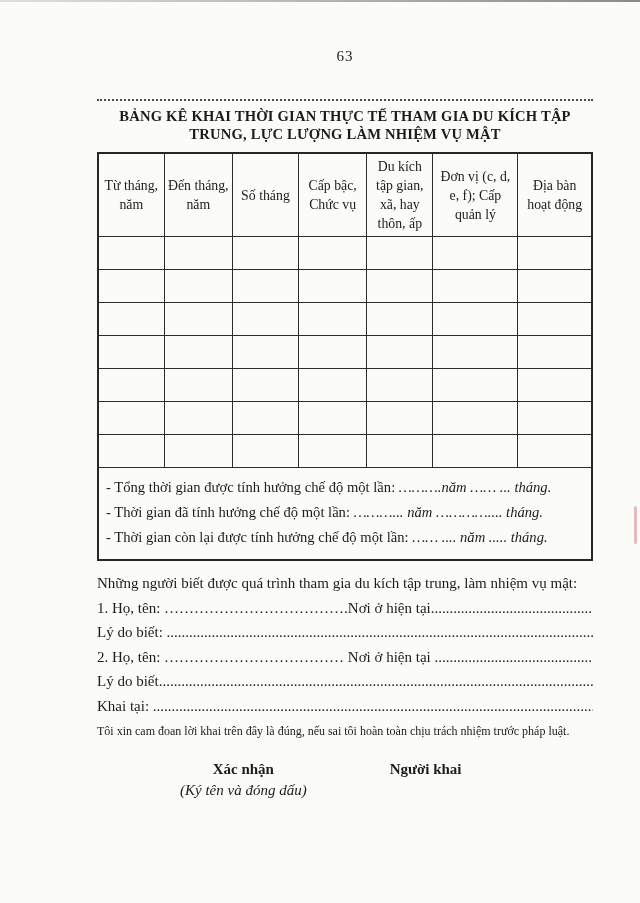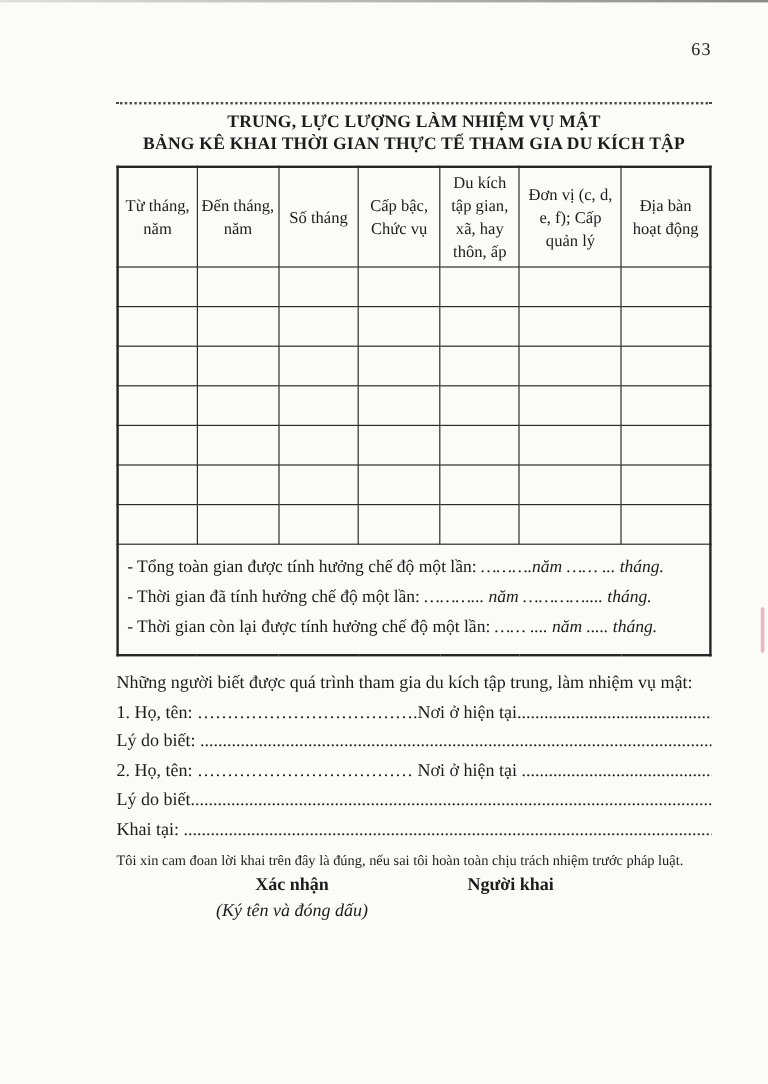--- a/index.html
+++ b/index.html
@@ -16,21 +16,21 @@
     background:linear-gradient(90deg, rgba(140,140,140,.25), rgba(100,100,100,.75));
   }
   .red-dash{
     position:absolute;right:3px;top:506px;width:3px;height:38px;
     border-radius:2px;opacity:.75;
   }
   .content{
     position:absolute;left:97px;top:0;width:496px;
   }
   .page-number{
-    text-align:right;margin-top:34px;font-size:15px;letter-spacing:1px;
+    text-align:center;margin-top:48px;font-size:15px;letter-spacing:1px;
   }
   .dotted-sep{
     border-top:2px dotted #4a4a4a;
     margin-top:34px;height:0;
   }
   .doc-title{
     text-align:center;font-weight:bold;font-size:14.6px;
     line-height:18px;margin-top:6px;letter-spacing:.2px;
   }
   table.main-table{
@@ -59,42 +59,42 @@
   .fill-section{margin-top:10px;}
   .text-line{
     font-size:15px;line-height:24.5px;
     white-space:nowrap;overflow:hidden;
   }
   .text-line.wrap{white-space:normal;overflow:visible;}
   .declaration{
     font-size:12px;line-height:22px;margin-top:2px;
   }
   .signatures{
-    display:flex;align-items:flex-start;
+    display:flex;margin-top:17px;align-items:flex-start;
   }
   .sig-left{width:59%;text-align:center;}
   .sig-right{width:41%;text-align:left;}
   .sig-bold{font-weight:bold;font-size:15px;line-height:21px;}
   .sig-italic{font-style:italic;font-size:15px;line-height:21px;}
 </style>
 </head>
 <body>
 
 <div class="scan-top-edge"></div>
 <div class="red-dash" style="background: rgb(228, 159, 176);"></div>
 
 <div class="content">
 
   <div class="page-number">63</div>
 
   <div class="dotted-sep"></div>
 
   <div class="doc-title">
+    <div>BẢNG KÊ KHAI THỜI GIAN THỰC TẾ THAM GIA DU KÍCH TẬP</div>
     <div>TRUNG, LỰC LƯỢNG LÀM NHIỆM VỤ MẬT</div>
-    <div>BẢNG KÊ KHAI THỜI GIAN THỰC TẾ THAM GIA DU KÍCH TẬP</div>
   </div>
 
   <table class="main-table">
     <colgroup>
       <col style="width:13.4%">
         <col style="width:13.8%">
         <col style="width:13.4%">
       <col style="width:13.8%">
         <col style="width:13.4%">
         <col style="width:17.2%">
@@ -173,21 +173,21 @@
           <td></td>
           <td></td>
           <td></td>
           <td></td>
           <td></td>
         </tr>
       </tbody>
     <tfoot>
       <tr>
         <td class="summary-cell" colspan="7">
-          <div class="summary-line"><span>- Tổng toàn gian được tính hưởng chế độ một lần: </span><span class="summary-fill">……….năm …… ... tháng.</span></div>
+          <div class="summary-line"><span>- Tổng thời gian được tính hưởng chế độ một lần: </span><span class="summary-fill">……….năm …… ... tháng.</span></div>
           <div class="summary-line"><span>- Thời gian đã tính hưởng chế độ một lần: </span><span class="summary-fill">………... năm ………….... tháng.</span></div>
           <div class="summary-line"><span>- Thời gian còn lại được tính hưởng chế độ một lần: </span><span class="summary-fill">…… .... năm ..... tháng.</span></div>
         </td>
       </tr>
     </tfoot>
   </table>
 
   <div class="fill-section">
     <div class="text-line wrap">Những người biết được quá trình tham gia du kích tập trung, làm nhiệm vụ mật:</div>
     <div class="text-line">1. Họ, tên: ……………………………….Nơi ở hiện tại....................................................</div>

